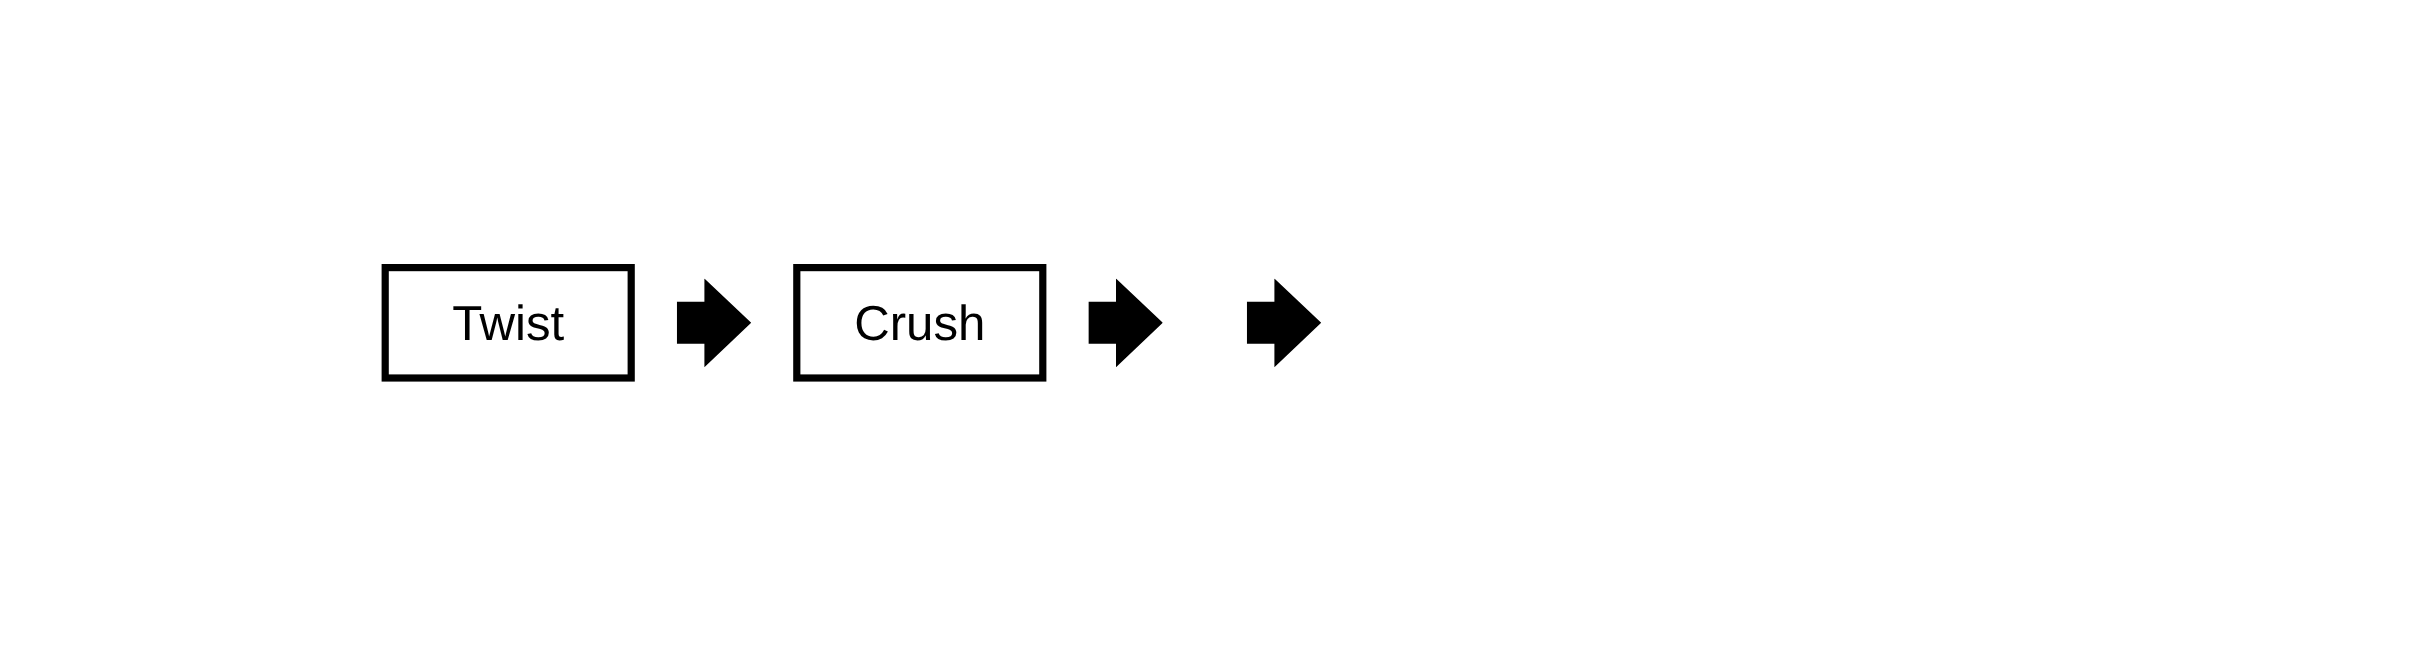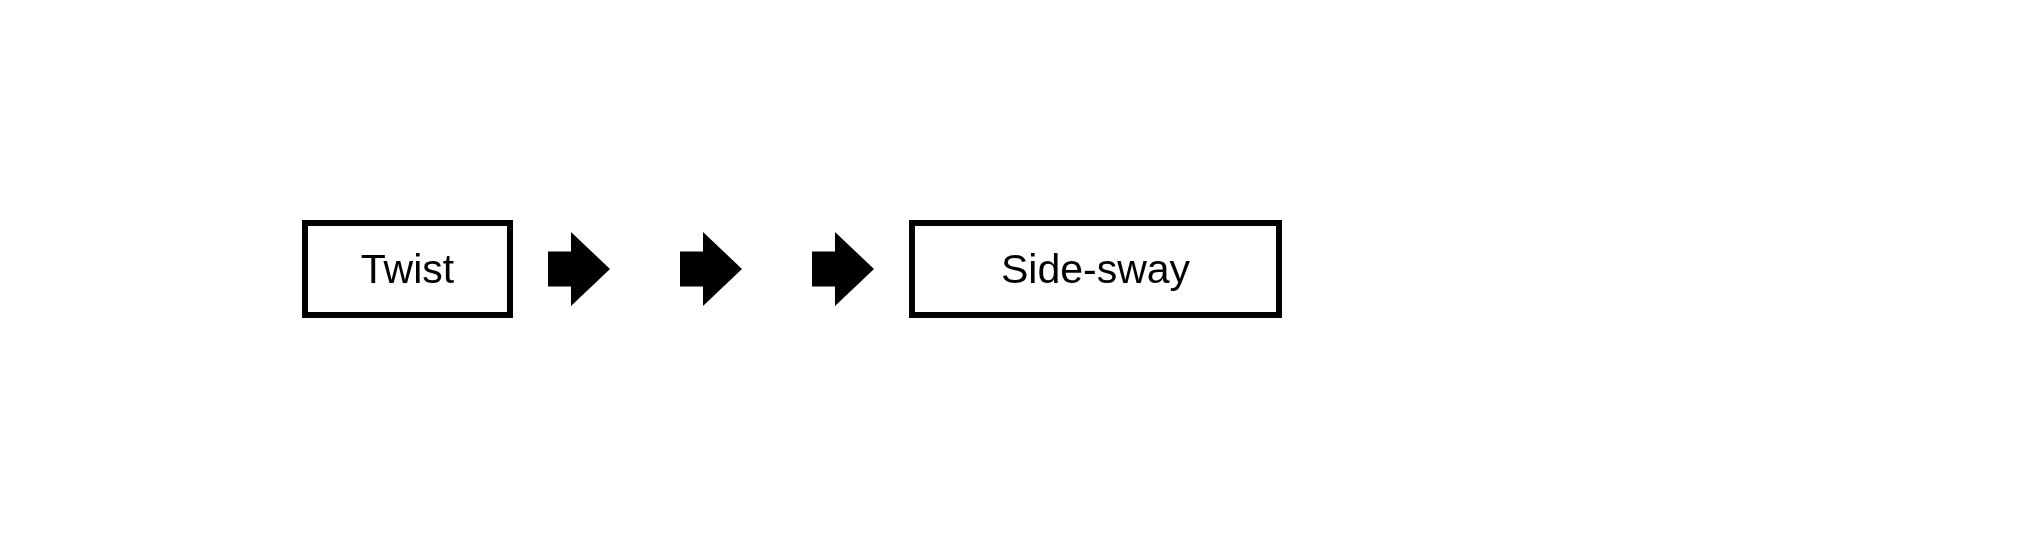--- a/index.html
+++ b/index.html
@@ -10,21 +10,21 @@
   .canvas {
     position: relative;
     width: 2020px;
     height: 544px;
     background: var(--background, #ffffff);
     overflow: hidden;
     font-family: "Liberation Sans", sans-serif;
   }
   .flow-row {
     position: absolute;
-    left: 302px;
+    left: 318px;
     top: 220px;
     display: flex;
     align-items: center;
   }
   .node {
     box-sizing: border-box;
     height: 98px;
     border: 6px solid var(--ink, #000000);
     background: var(--box-fill, #ffffff);
     display: flex;
@@ -64,32 +64,32 @@
     <div class="node w-std">
       <span class="node-label">Twist</span>
     </div>
 
     <div class="arrow-slot">
       <svg class="arrow-icon" viewBox="0 0 62 74" xmlns="http://www.w3.org/2000/svg" aria-hidden="true">
         <polygon points="0,19.5 23,19.5 23,0 62,37 23,74 23,54.5 0,54.5"></polygon>
       </svg>
     </div>
 
+    <div class="node w-std">
+      <span class="node-label">Crush</span>
+    </div>
 
     <div class="arrow-slot">
       <svg class="arrow-icon" viewBox="0 0 62 74" xmlns="http://www.w3.org/2000/svg" aria-hidden="true">
         <polygon points="0,19.5 23,19.5 23,0 62,37 23,74 23,54.5 0,54.5"></polygon>
       </svg>
     </div>
 
 
     <div class="arrow-slot">
       <svg class="arrow-icon" viewBox="0 0 62 74" xmlns="http://www.w3.org/2000/svg" aria-hidden="true">
         <polygon points="0,19.5 23,19.5 23,0 62,37 23,74 23,54.5 0,54.5"></polygon>
       </svg>
     </div>
 
-    <div class="node w-wide">
-      <span class="node-label">Side-sway</span>
-    </div>
 
   </div>
 </div>
 
 </body></html>

